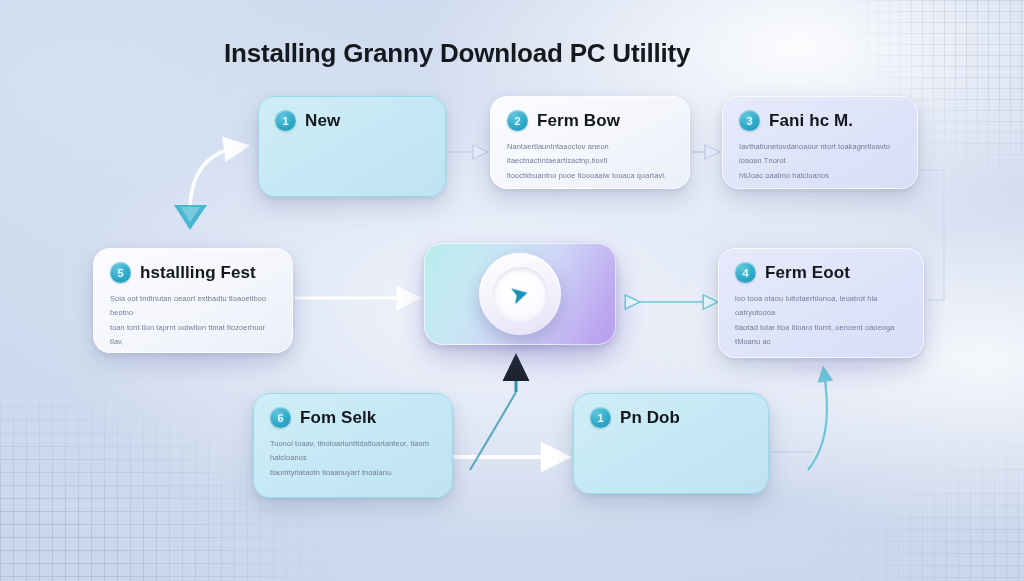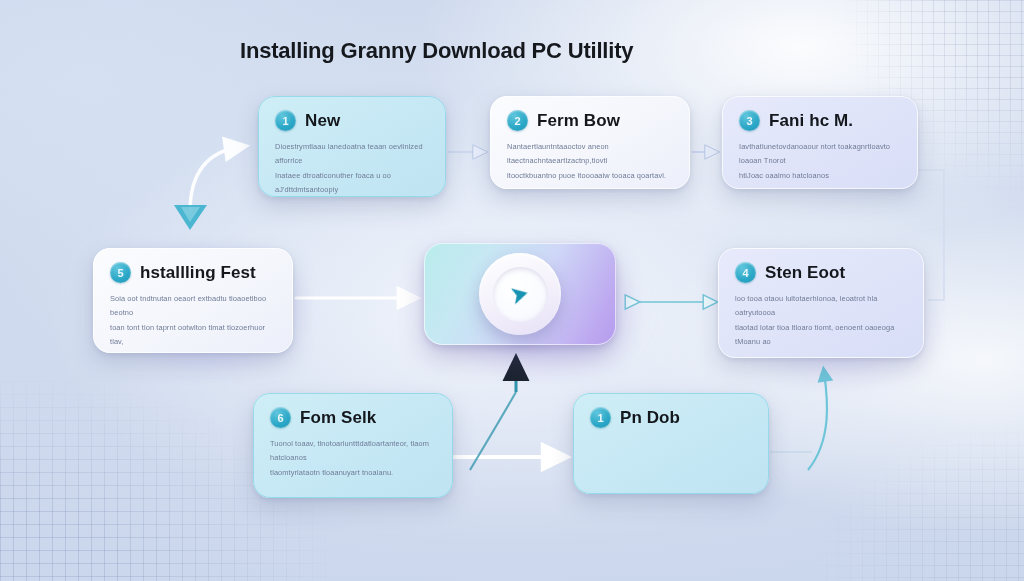--- a/index.html
+++ b/index.html
@@ -64,22 +64,22 @@
     filter:blur(10px);
   }
   .glow-c{
     position:absolute;left:690px;top:230px;width:300px;height:190px;
     background:radial-gradient(50% 50% at 50% 50%, rgba(178,164,250,.35) 0%, rgba(178,164,250,0) 72%);
     filter:blur(8px);
   }
 
   
   .title{
-    position:absolute;left:240px;top:38px;
-    font-size:22px;font-weight:bold;letter-spacing:-.2px;
+    position:absolute;left:224px;top:38px;
+    font-size:26px;font-weight:bold;letter-spacing:-.2px;
     color:#15181d;
     white-space:nowrap;
   }
 
   
   .card{
     position:absolute;
     border-radius:17px;
     padding:14px 17px 15px 17px;
     box-sizing:border-box;
@@ -226,25 +226,20 @@
     <path d="M770,452 L812,452" fill="none" stroke="#bcd3e6" stroke-width="1.4" opacity=".7"></path>
   </svg>
 
   <div class="title">Installing Granny Download PC Utillity</div>
 
   <div class="card teal" id="card1">
     <div class="card-head">
       <div class="badge">1</div>
       <div class="card-title">New</div>
     </div>
-    <div class="card-body">
-      <div>Dioestrymtlaau lanedoatna  teaan oevlinlzed afforrlce</div>
-      <div>Inataee dtroaticonuther foaca u oo aJ'dttdmtsantoopiy</div>
-
-    </div>
   </div>
 
   <div class="card white" id="card2">
     <div class="card-head">
       <div class="badge">2</div>
       <div class="card-title">Ferm Bow</div>
     </div>
     <div class="card-body">
       <div>Nantaertlauntntaaoctov aneon ltaectnachntaeartlzactnp,tiovtl</div>
       <div>ltooctkbuantno  puoe ltoooaaiw  tooaca qoartavl.</div>
@@ -270,21 +265,21 @@
     <div class="card-body">
       <div>Soia oot tndtnutan oeaort extbadtu tloaoetlboo beotno</div>
       <div>toan tont tlon taprnt ootwlton tlmat tlozoerhuor tlav,</div>
       <div>jotra tlotrgaoboanu.</div>
     </div>
   </div>
 
   <div class="card lavender" id="card5">
     <div class="card-head">
       <div class="badge">4</div>
-      <div class="card-title">Sten Eoot</div>
+      <div class="card-title">Ferm Eoot</div>
     </div>
     <div class="card-body">
       <div>loo tooa otaou lultotaerhlonoa, leoatrot hla oatryutoooa</div>
       <div>tlaotad lotar tioa ltloaro tiomt, oenoent oaoeoga  tMoanu ao</div>
 
     </div>
   </div>
 
   <div class="card teal" id="card6">
     <div class="card-head">

